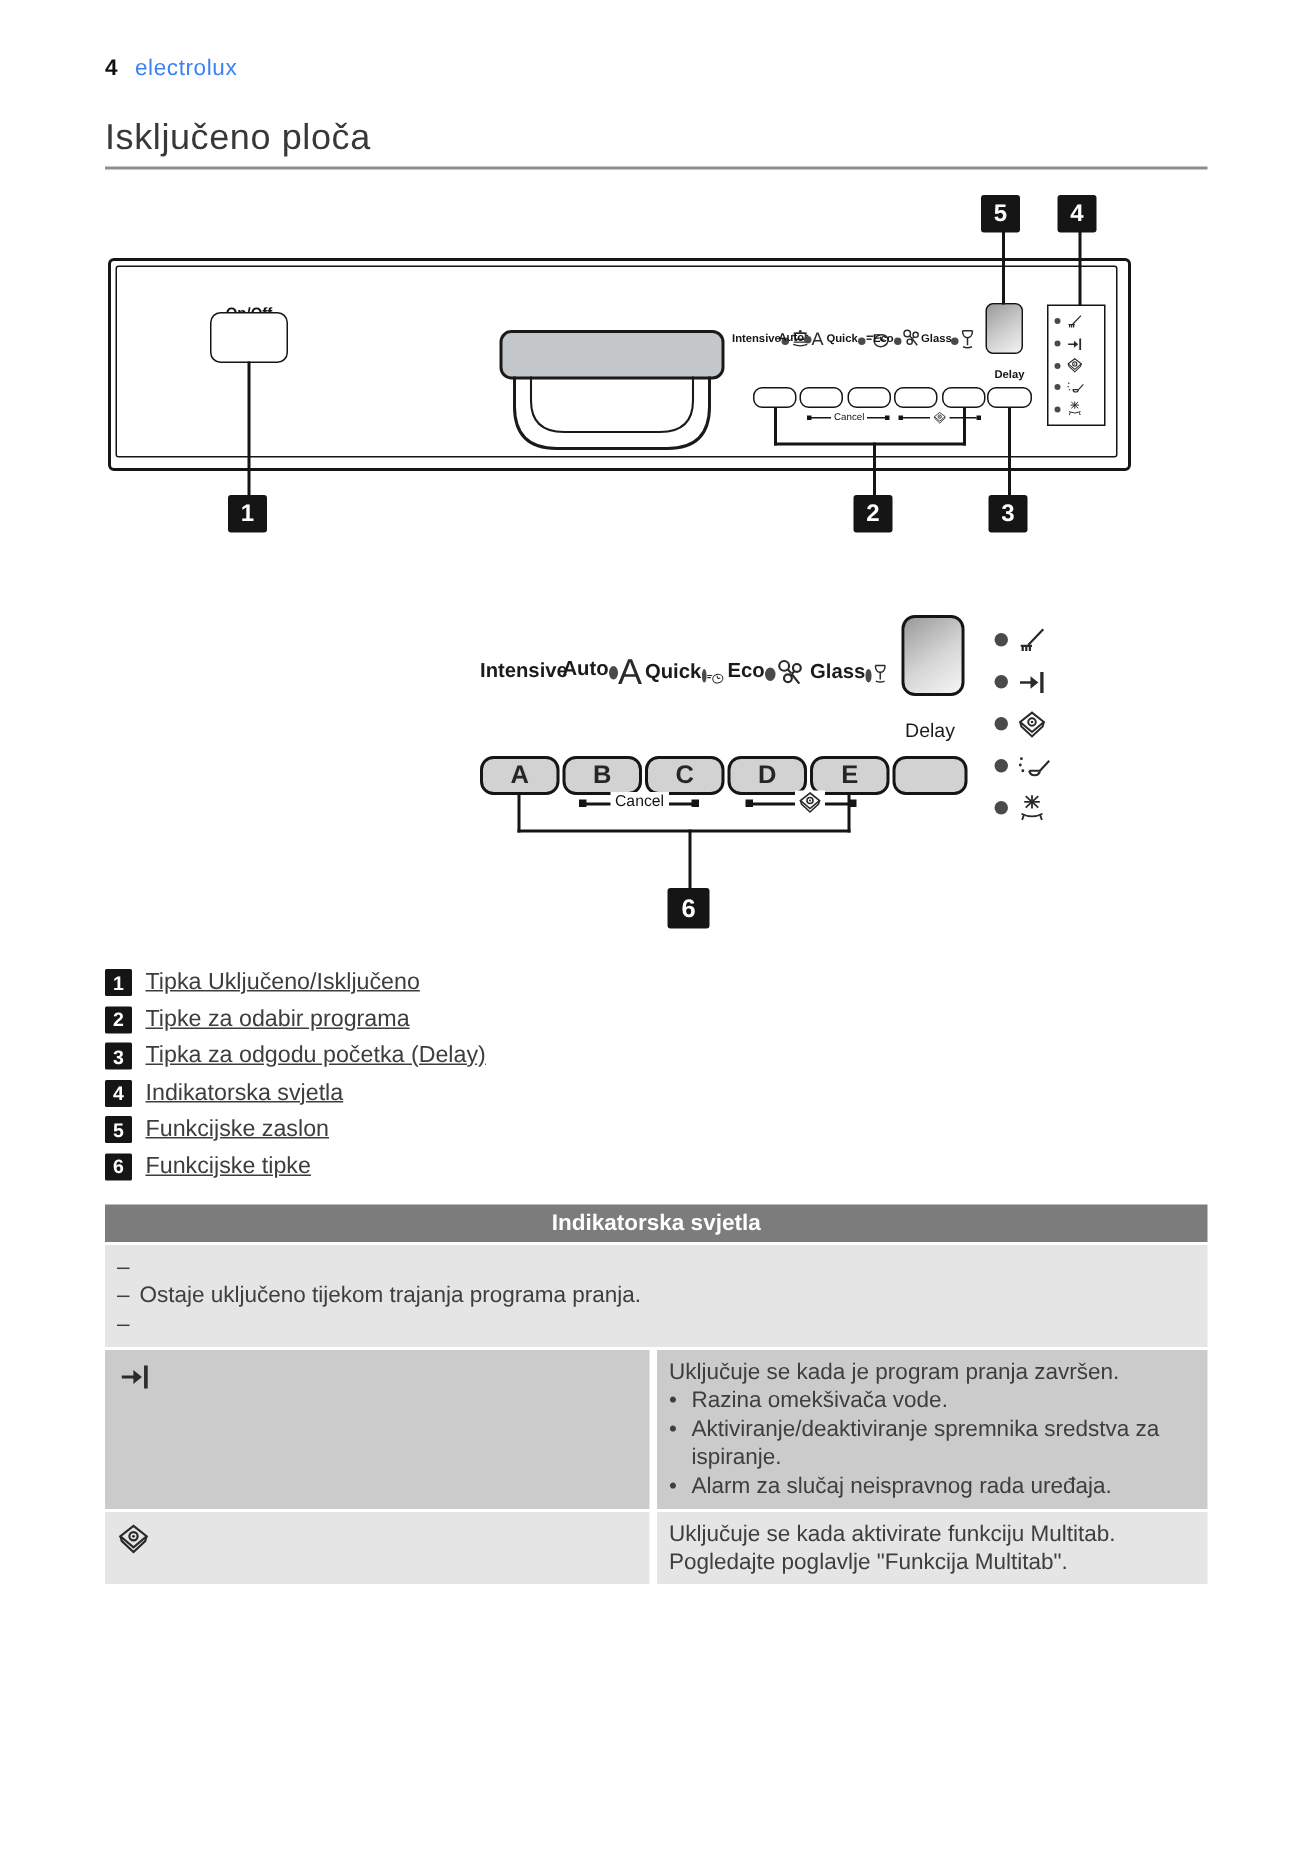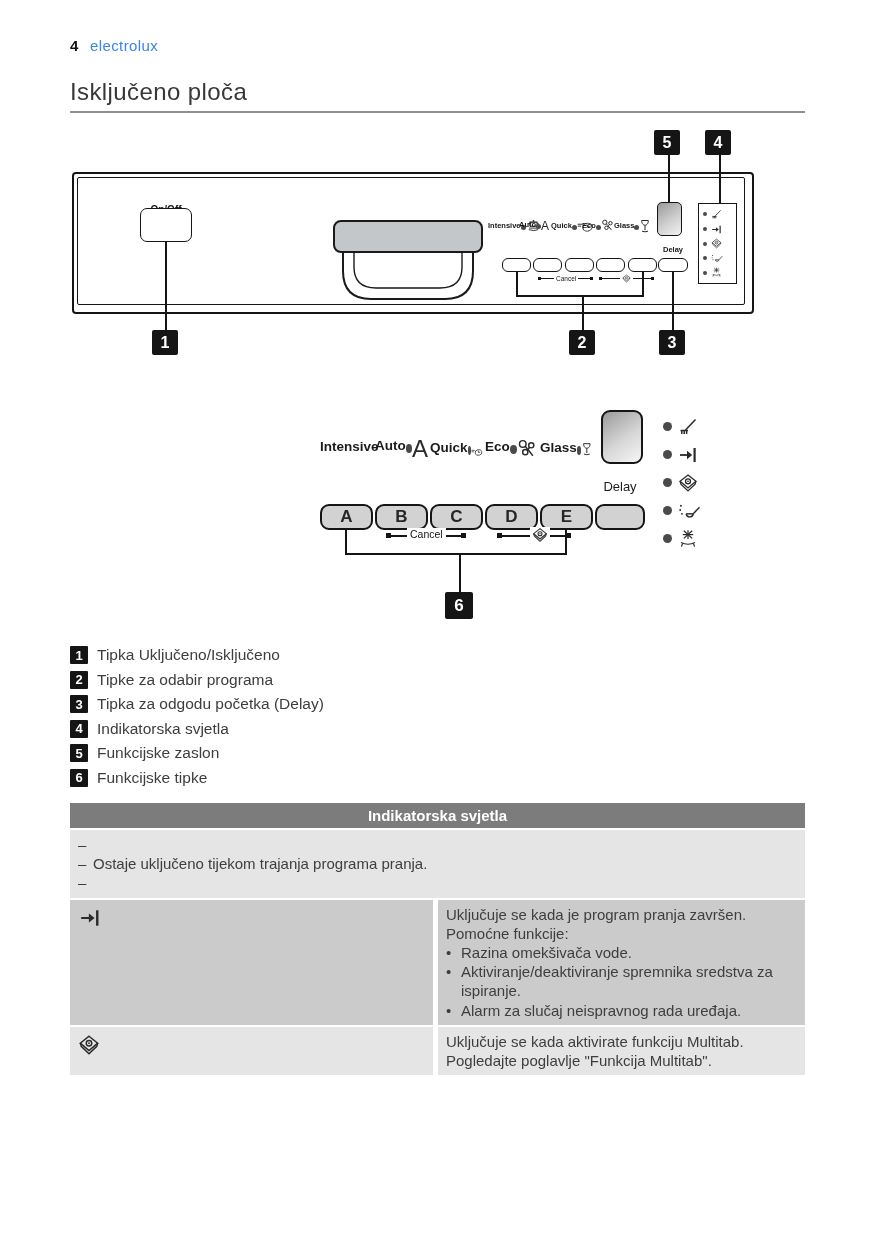--- a/index.html
+++ b/index.html
@@ -48,21 +48,21 @@
   
   .ledbox{border:1.5px solid #151515;box-sizing:border-box;display:flex;flex-direction:column;
           justify-content:space-evenly;padding:1px 4px;}
   .ledrow{display:flex;align-items:center;gap:4px;}
   .indrow{display:flex;align-items:center;gap:6px;height:19px;margin-bottom:9px;}
 
   
   .legend-item{display:flex;align-items:center;margin-bottom:6.5px;}
   .legend-num{width:18px;height:18px;background:#151515;color:#fff;font-weight:bold;font-size:13px;
               display:flex;align-items:center;justify-content:center;border-radius:1px;flex:none;}
-  .legend-text{font-size:15.5px;color:#3d3d3d;margin-left:9px;}
+  .legend-text{font-size:15.5px;color:#3d3d3d;margin-left:9px;text-decoration:underline;}
 
   
   .tbl{width:735px;}
   .tbl-head{height:25px;background:#7c7c7c;color:#fff;font-weight:bold;font-size:15px;
             display:flex;align-items:center;justify-content:center;}
   .trow{display:flex;gap:5px;margin-top:2px;}
   .tcell{padding:5px 8px;font-size:15px;line-height:1.28;color:#3e3e3e;box-sizing:border-box;}
   .tcell-l{width:363px;flex:none;}
   .tcell-r{flex:1;}
   .bg-light{background:#e5e5e5;}
@@ -446,24 +446,20 @@
               <use href="#sym-end"></use>
             </svg>
         </div>
       </div>
       <div class="tcell tcell-r bg-mid">
         <div class="tline">
 
           <span class="ttext">Uključuje se kada je program pranja završen.</span>
         </div>
         <div class="tline">
-
-          <span class="ttext">Pomoćne funkcije:</span>
-        </div>
-        <div class="tline">
           <span class="tmark">•</span>
           <span class="ttext">Razina omekšivača vode.</span>
         </div>
         <div class="tline">
           <span class="tmark">•</span>
           <span class="ttext">Aktiviranje/deaktiviranje spremnika sredstva za ispiranje.</span>
         </div>
         <div class="tline">
           <span class="tmark">•</span>
           <span class="ttext">Alarm za slučaj neispravnog rada uređaja.</span>

